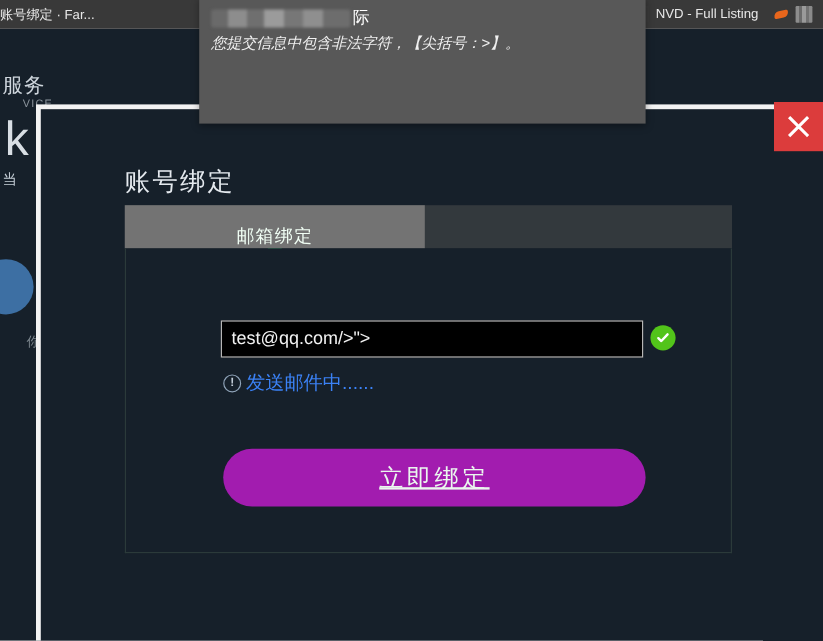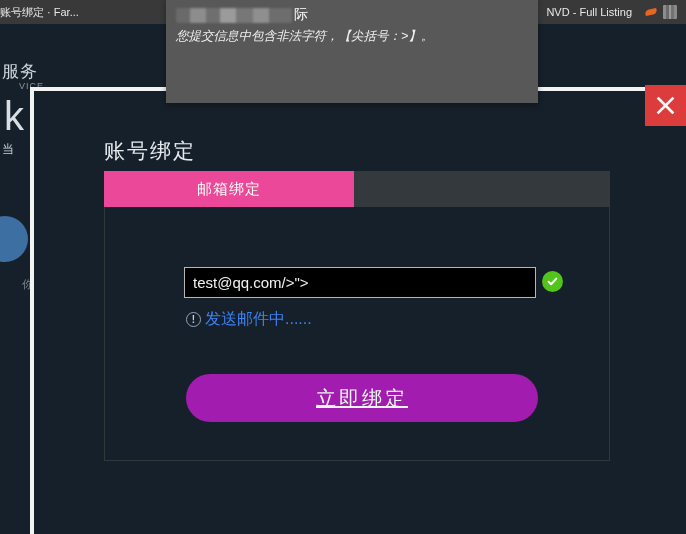--- a/index.html
+++ b/index.html
@@ -191,26 +191,26 @@
   .tabs-row {
     position: absolute;
     left: 70px; top: 80px;
     width: 506px; height: 36px;
     background: #33393d;
     display: flex;
   }
   .tab-active {
     width: 250px;
     height: 36px;
-    background: #ec4899;
+    background: #737373;
     color: #f1fff5;
     font-size: 15px;
     letter-spacing: 1px;
     display: flex;
-    align-items: center;
+    align-items: flex-end;
     justify-content: center;
     position: relative;
     cursor: pointer;
   }
   .tab-active::after {
     content: "";
     position: absolute;
     left: 50%;
     bottom: -6px;
     margin-left: -6px;

